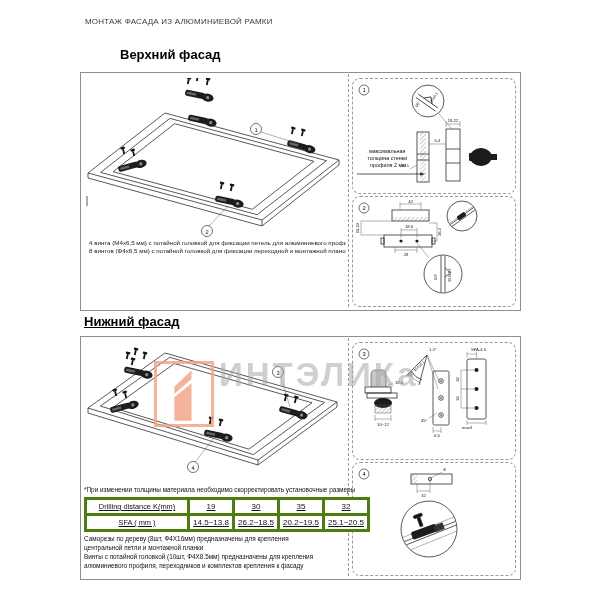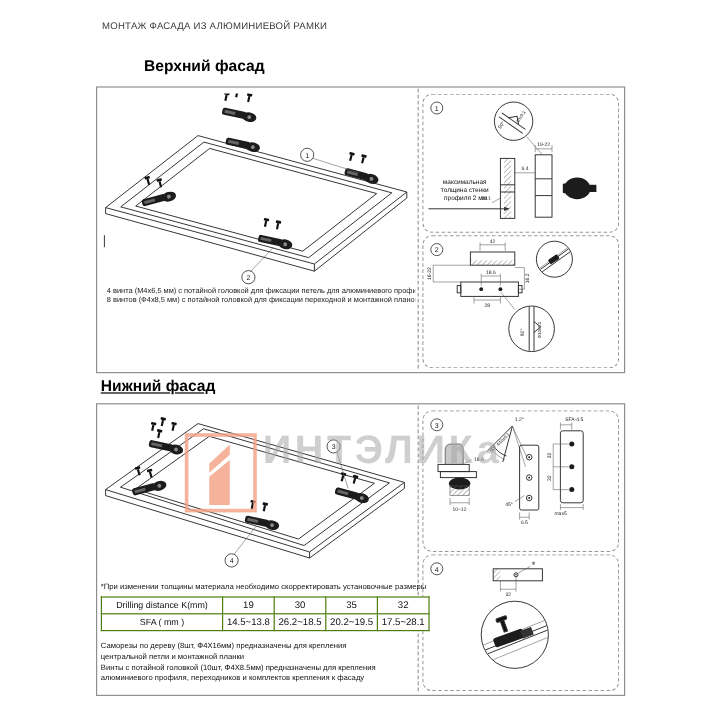--- a/index.html
+++ b/index.html
@@ -6,21 +6,21 @@
   .page{position:relative;width:583px;height:600px;background:#fff;font-family:"Liberation Sans",sans-serif;overflow:hidden;}
   .hdr{position:absolute;left:85px;top:17px;font-size:8px;color:#3a3a3a;letter-spacing:.2px;}
   .sec-title{position:absolute;font-size:13px;font-weight:bold;color:#000;}
   .frame-box{position:absolute;border:1px solid #8f8f8f;background:#fff;}
   .vdash{position:absolute;width:0;border-left:1px dashed #9a9a9a;}
   svg.panel{position:absolute;border:1px dashed #9a9a9a;border-radius:8px;}
   svg.iso{position:absolute;}
   .note{position:absolute;font-size:6.2px;color:#222;line-height:8px;white-space:nowrap;overflow:hidden;width:257px;}
   .note2{position:absolute;font-size:6.4px;color:#111;}
   .ktable{position:absolute;border-collapse:collapse;background:#fff;}
-  .ktable td{border:1px solid #4d7c0f;text-align:center;font-size:8px;color:#111;height:13px;padding:0 2px;}
+  .ktable td{border:3px solid #4d7c0f;text-align:center;font-size:8px;color:#111;height:13px;padding:0 2px;text-decoration:underline;}
   .ktable td.lab{font-size:7.4px;width:96px;}
   .ktable td.val{width:38px;}
   .footer{position:absolute;font-size:6.4px;line-height:9px;color:#111;}
   .wm-box{position:absolute;left:154px;top:361px;width:54px;height:60px;border:3px solid rgba(242,160,131,.8);z-index:6;pointer-events:none;}
   .wm-text{position:absolute;left:219px;top:356px;font-size:33px;font-weight:bold;color:rgba(168,168,168,.55);letter-spacing:3px;z-index:6;pointer-events:none;}
   svg text{font-family:"Liberation Sans",sans-serif;}
   .ln{stroke:#2e2e2e;stroke-width:.8;fill:none;}
   .thin{stroke:#555;stroke-width:.45;fill:none;}
   .dim{font-size:4.2px;fill:#1a1a1a;}
   .dims{font-size:3.6px;fill:#1a1a1a;}
@@ -385,21 +385,21 @@
       <td class="val">19</td>
       <td class="val">30</td>
       <td class="val">35</td>
       <td class="val">32</td>
     </tr>
     <tr>
       <td class="lab">SFA ( mm )</td>
       <td class="val">14.5~13.8</td>
       <td class="val">26.2~18.5</td>
       <td class="val">20.2~19.5</td>
-      <td class="val">17.5~28.1</td>
+      <td class="val">25.1~20.5</td>
     </tr>
   </tbody>
     </table>
 
   <div class="footer" style="left:84px;top:534px;">
     <div>Саморезы по дереву (8шт, Ф4Х16мм) предназначены для крепления</div>
     <div>центральной петли и монтажной планки</div>
     <div>Винты с потайной головкой (10шт, Ф4Х8.5мм) предназначены для крепления</div>
     <div>алюминиевого профиля, переходников и комплектов крепления к фасаду</div>
   </div>

